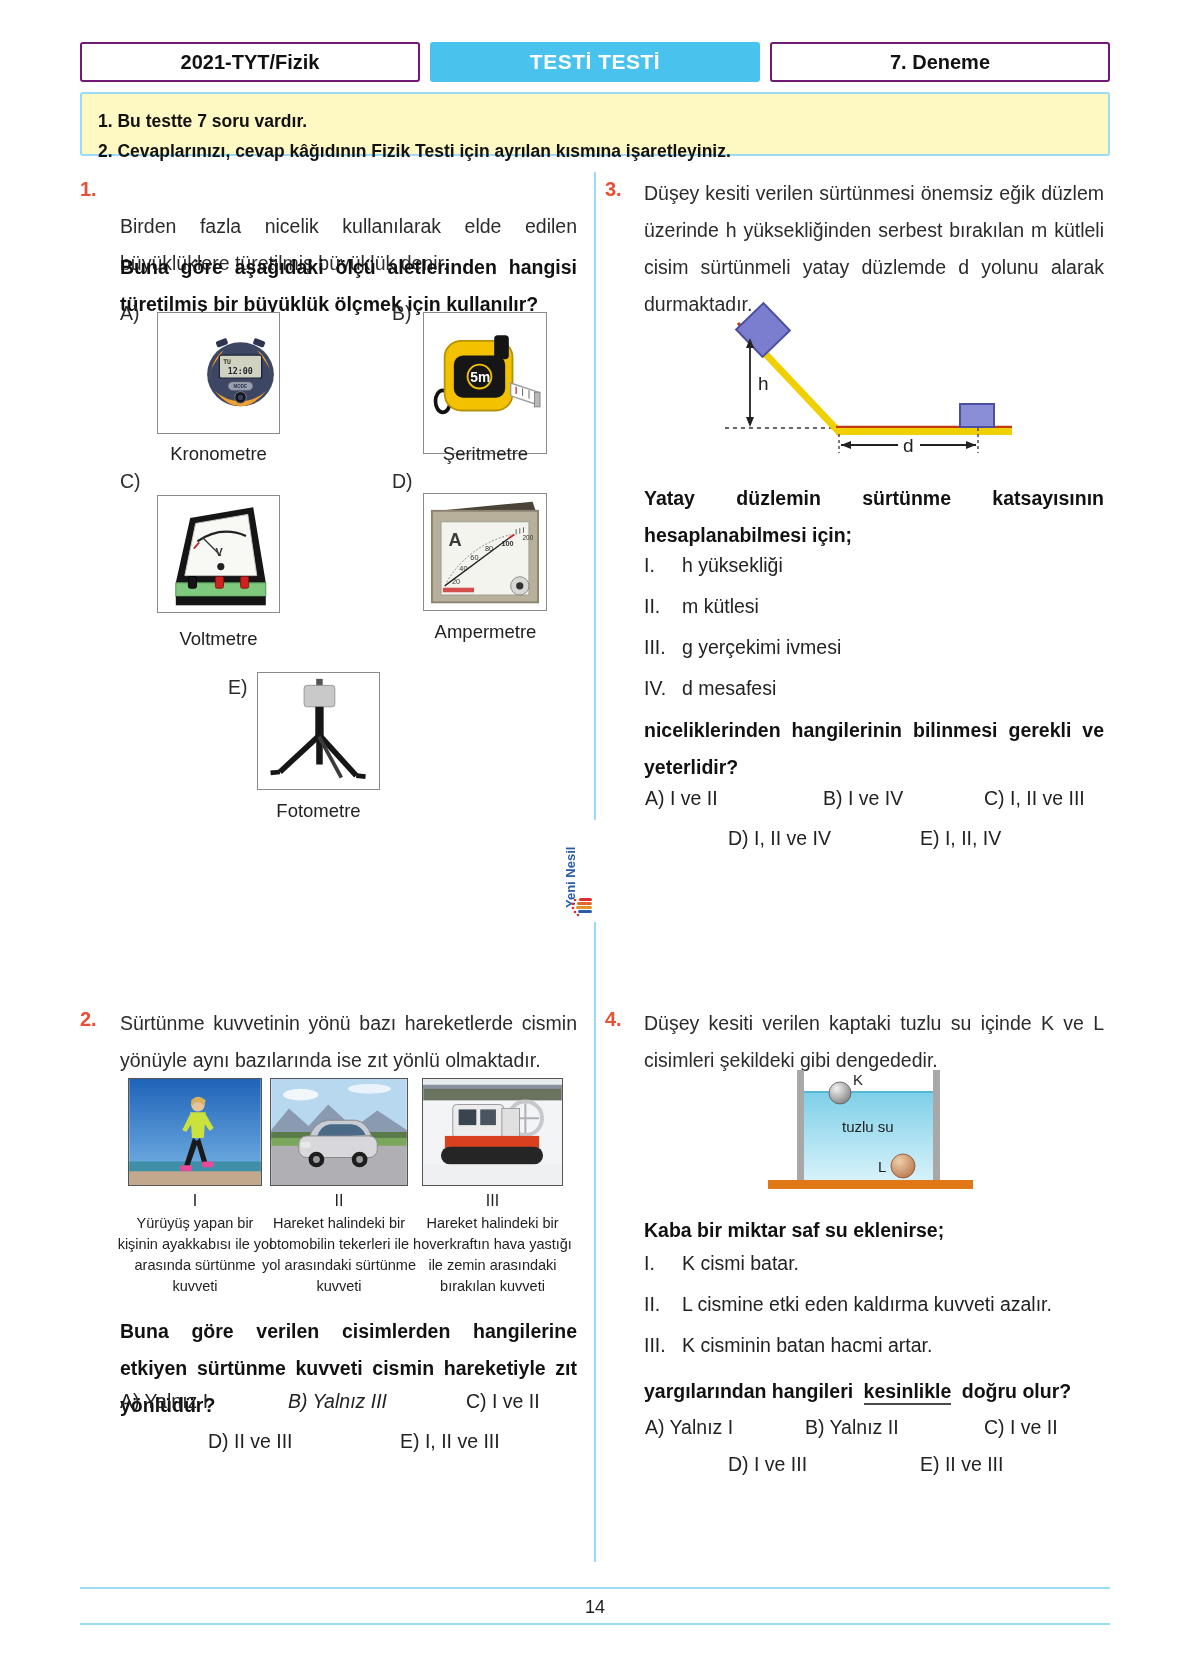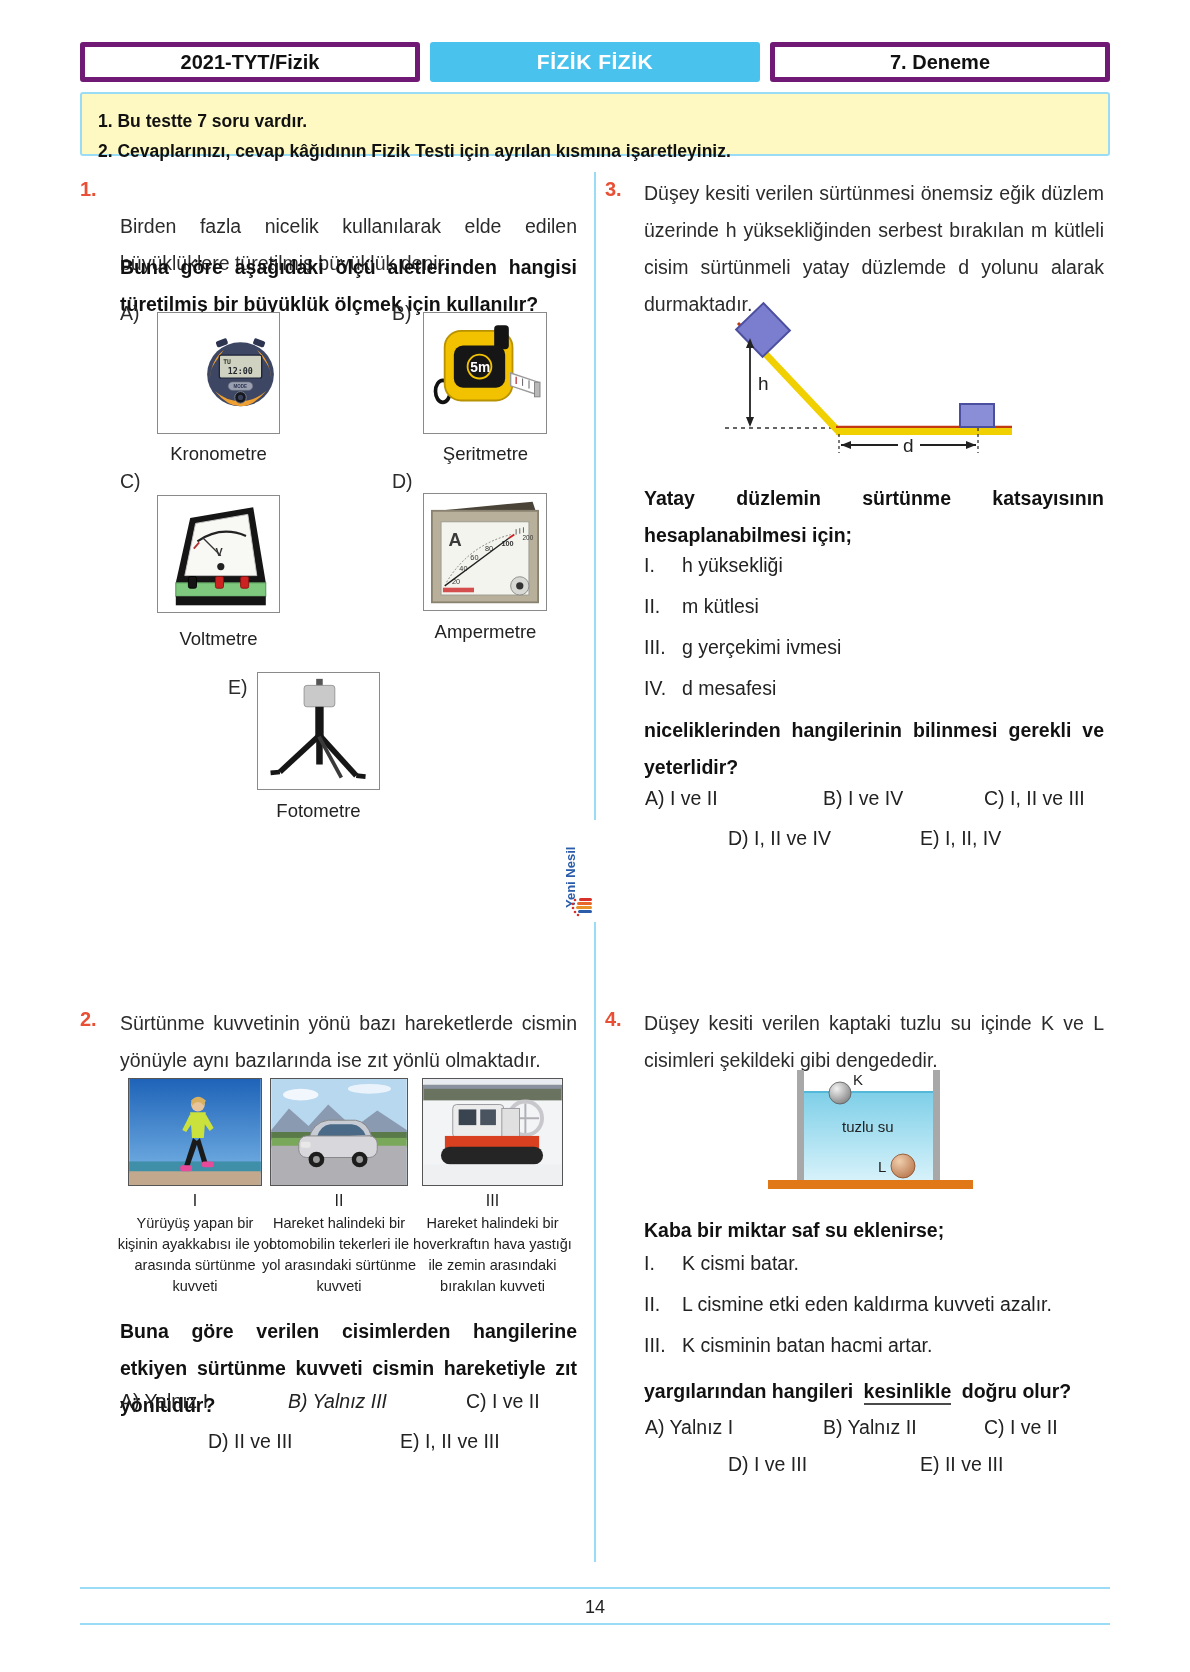--- a/index.html
+++ b/index.html
@@ -4,21 +4,21 @@
 <style>
   * { margin:0; padding:0; box-sizing:border-box; }
   html,body { background:#ffffff; }
   body {
     width:1190px; height:1672px; position:relative;
     font-family:"Liberation Sans", sans-serif; color:#2b2b2b;
     overflow:hidden;
   }
   .abs { position:absolute; }
   .hdr-box {
-    border:5px solid #701a75; border-radius:3px; background:#fff;
+    border:2px solid #701a75; border-radius:3px; background:#fff;
     display:flex; align-items:center; justify-content:center;
     font-weight:bold; font-size:20px; color:#111;
   }
   .hdr-center { background:#49c2ed; border-color:#49c2ed; color:#fff; font-size:21px; letter-spacing:0.5px; }
   .instr-box {
     border:2px solid #9adcf5; border-radius:3px; background:#fef9c3;
     padding:12px 16px; font-weight:bold; font-size:17.5px; line-height:30px; color:#111;
   }
   .qnum { color:#e94f35; font-weight:bold; font-size:20px; }
   .qtext { font-size:19.5px; line-height:37px; text-align:justify; }
@@ -40,21 +40,21 @@
   }
   .underline-w { border-bottom:2px solid #4a4a4a; padding-bottom:1px; }
 </style>
 </head>
 <body>
 
 <div class="abs hdr-box" style="left:80px; top:42px; width:340px; height:40px;">
   <span>2021-TYT/Fizik</span>
 </div>
 <div class="abs hdr-box hdr-center" style="left:430px; top:42px; width:330px; height:40px;">
-  <span>FİZİK FİZİK</span>
+  <span>TESTİ TESTİ</span>
 </div>
 <div class="abs hdr-box" style="left:770px; top:42px; width:340px; height:40px;align-items:center;">
   <span>7. Deneme</span>
 </div>
 
 <div class="abs instr-box" style="left:80px; top:92px; width:1030px; height:64px;">
   <div>1. Bu testte 7 soru vardır.</div>
   <div>2. Cevaplarınızı, cevap kâğıdının Fizik Testi için ayrılan kısmına işaretleyiniz.</div>
 </div>
 
@@ -97,21 +97,21 @@
     <text x="40" y="62" font-size="13" font-weight="bold" fill="#23282f" font-family="DejaVu Sans Mono, monospace">12:00</text>
     <rect x="41" y="74" width="38" height="13" rx="6.5" fill="#9aa0b0" stroke="#6a7080"></rect>
     <text x="49" y="83" font-size="7" fill="#2c3450" font-weight="bold">MODE</text>
     <circle cx="60" cy="98" r="9" fill="#15181f" stroke="#7a8090" stroke-width="1.5"></circle>
     <circle cx="60" cy="98" r="4" fill="#39415a"></circle>
   </svg>
 </div>
 <div class="abs dev-cap" style="left:140px; top:443px; width:157px;">Kronometre</div>
 
 <div class="abs opt-letter" style="left:392px; top:302px;">B)</div>
-<div class="abs dev-box" style="left:423px; top:312px; width:124px; height:122px;">
+<div class="abs dev-box" style="left:423px; top:312px; width:124px; height:142px;">
   <svg width="112" height="110" viewBox="0 0 120 120">
     <ellipse cx="14" cy="80" rx="8" ry="12" fill="none" stroke="#111" stroke-width="4"></ellipse>
     <rect x="16" y="14" width="74" height="76" rx="18" fill="#f2c200" stroke="#b89200" stroke-width="2"></rect>
     <rect x="70" y="8" width="16" height="26" rx="4" fill="#141414"></rect>
     <rect x="26" y="30" width="56" height="46" rx="10" fill="#161616"></rect>
     <circle cx="54" cy="53" r="13" fill="none" stroke="#f2c200" stroke-width="2"></circle>
     <text x="44" y="59" font-size="15" font-weight="bold" fill="#ffffff">5m</text>
     <polygon points="88,60 118,70 118,84 88,74" fill="#ffffff" stroke="#9a9a9a" stroke-width="1.5"></polygon>
     <line x1="94" y1="64" x2="94" y2="72" stroke="#c04040" stroke-width="1.5"></line>
     <line x1="101" y1="66" x2="101" y2="74" stroke="#555" stroke-width="1"></line>
@@ -362,20 +362,20 @@
   <span>K cisminin batan hacmi artar.</span>
 </div>
 
 <div class="abs qtext qbold" style="left:644px; top:1373px; width:460px;">
   <span>yargılarından hangileri</span>
   <span class="underline-w" style="margin:0 5px;">kesinlikle</span>
   <span>doğru olur?</span>
 </div>
 
 <div class="opt" style="left:645px; top:1416px;">A) Yalnız I</div>
-<div class="opt" style="left:823px; top:1416px;">B)  Yalnız II</div>
+<div class="opt" style="left:805px; top:1416px;">B)  Yalnız II</div>
 <div class="opt" style="left:984px; top:1416px;">C)  I ve II</div>
 <div class="opt" style="left:728px; top:1453px;">D)  I ve III</div>
 <div class="opt" style="left:920px; top:1453px;">E) II ve III</div>
 
 <div class="hline" style="left:80px; top:1587px; width:1030px;"></div>
 <div class="abs" style="left:80px; top:1597px; width:1030px; text-align:center; font-size:18px; color:#222;">14</div>
 <div class="hline" style="left:80px; top:1623px; width:1030px;"></div>
 
 </body></html>

